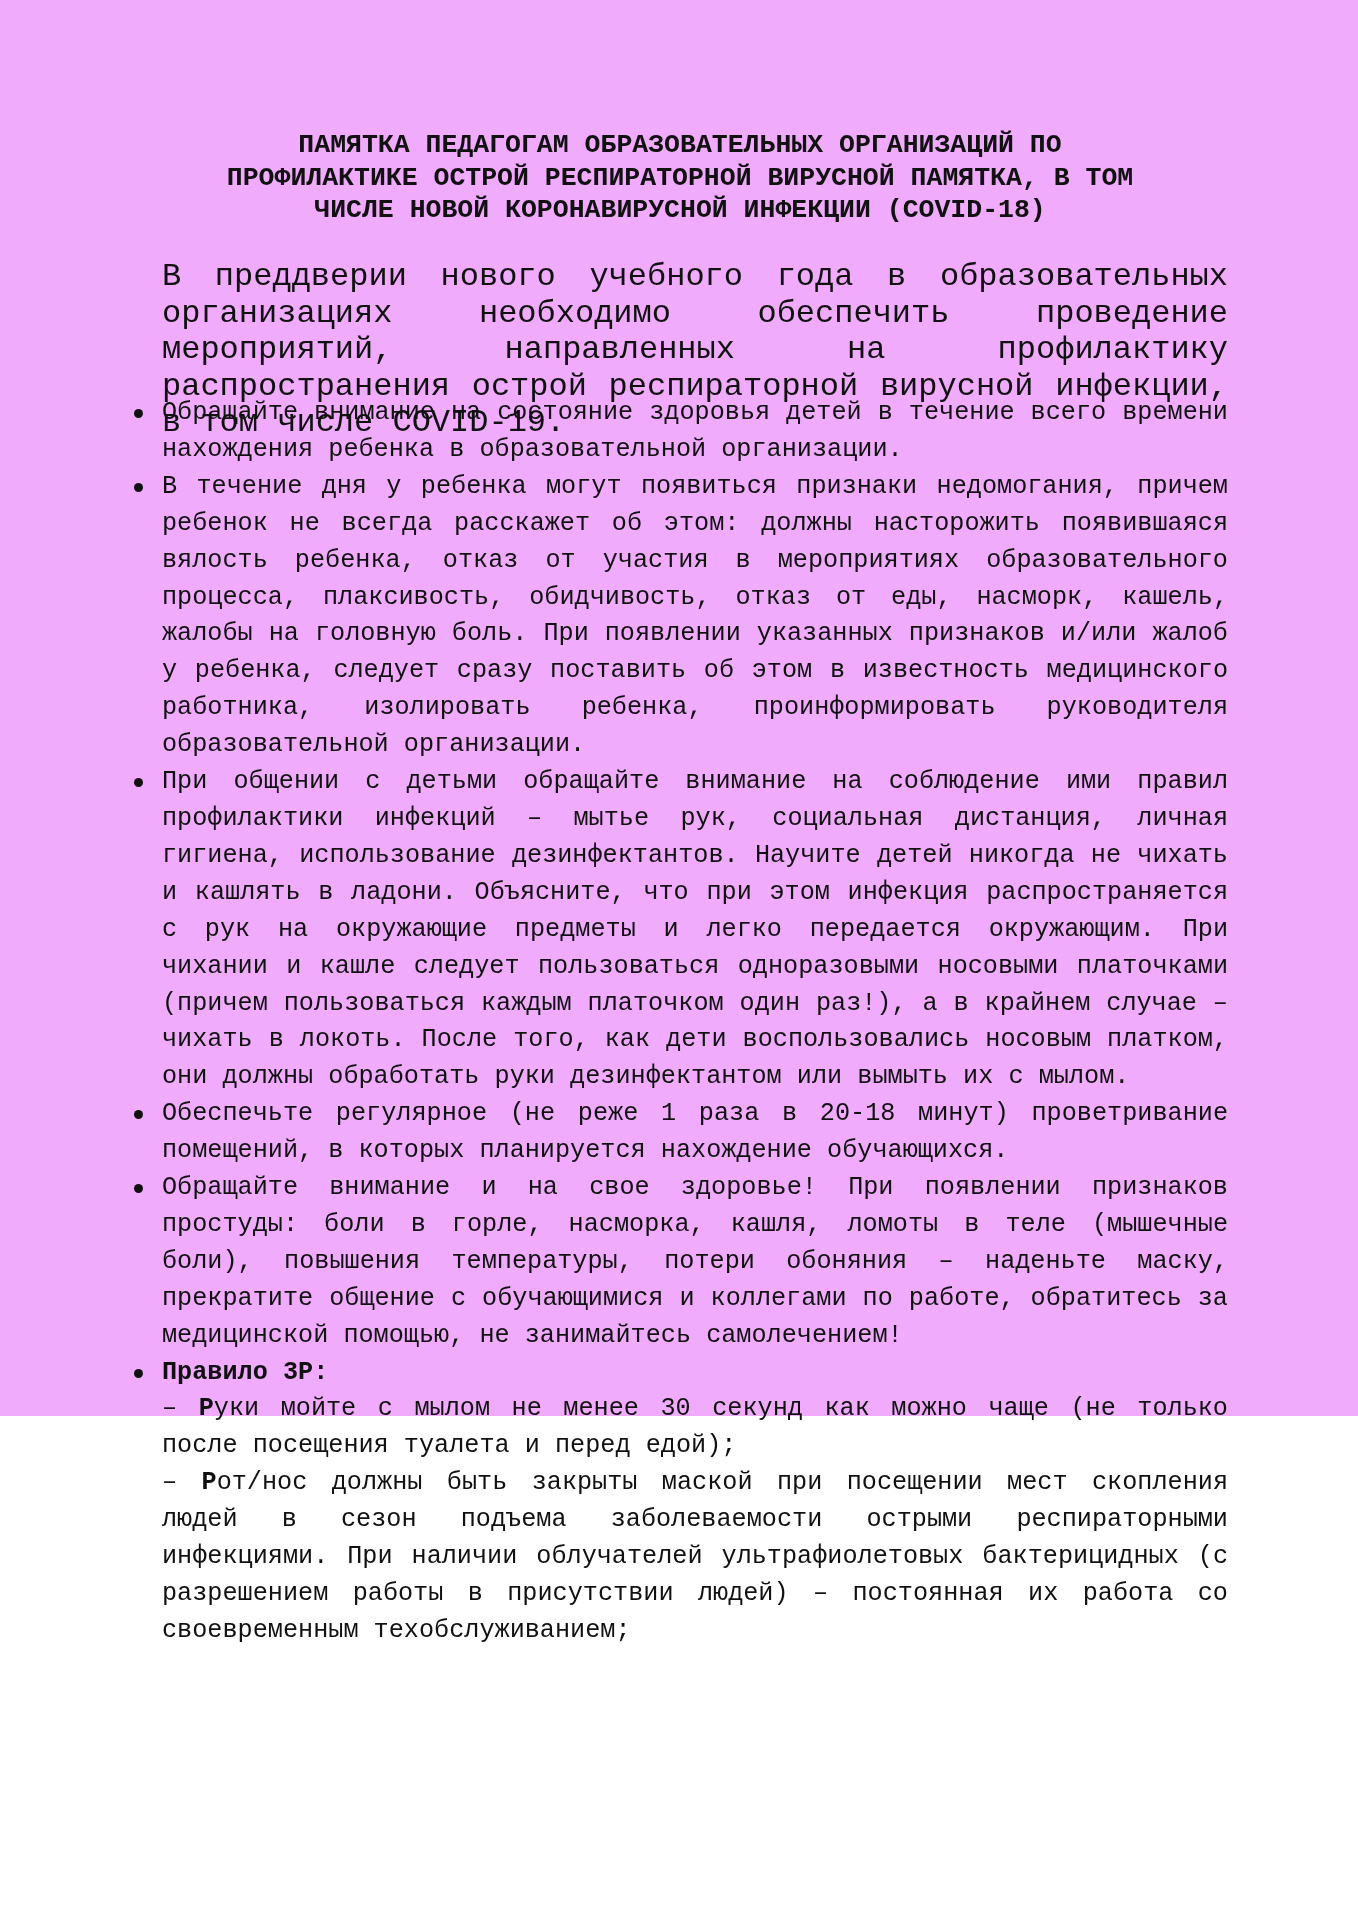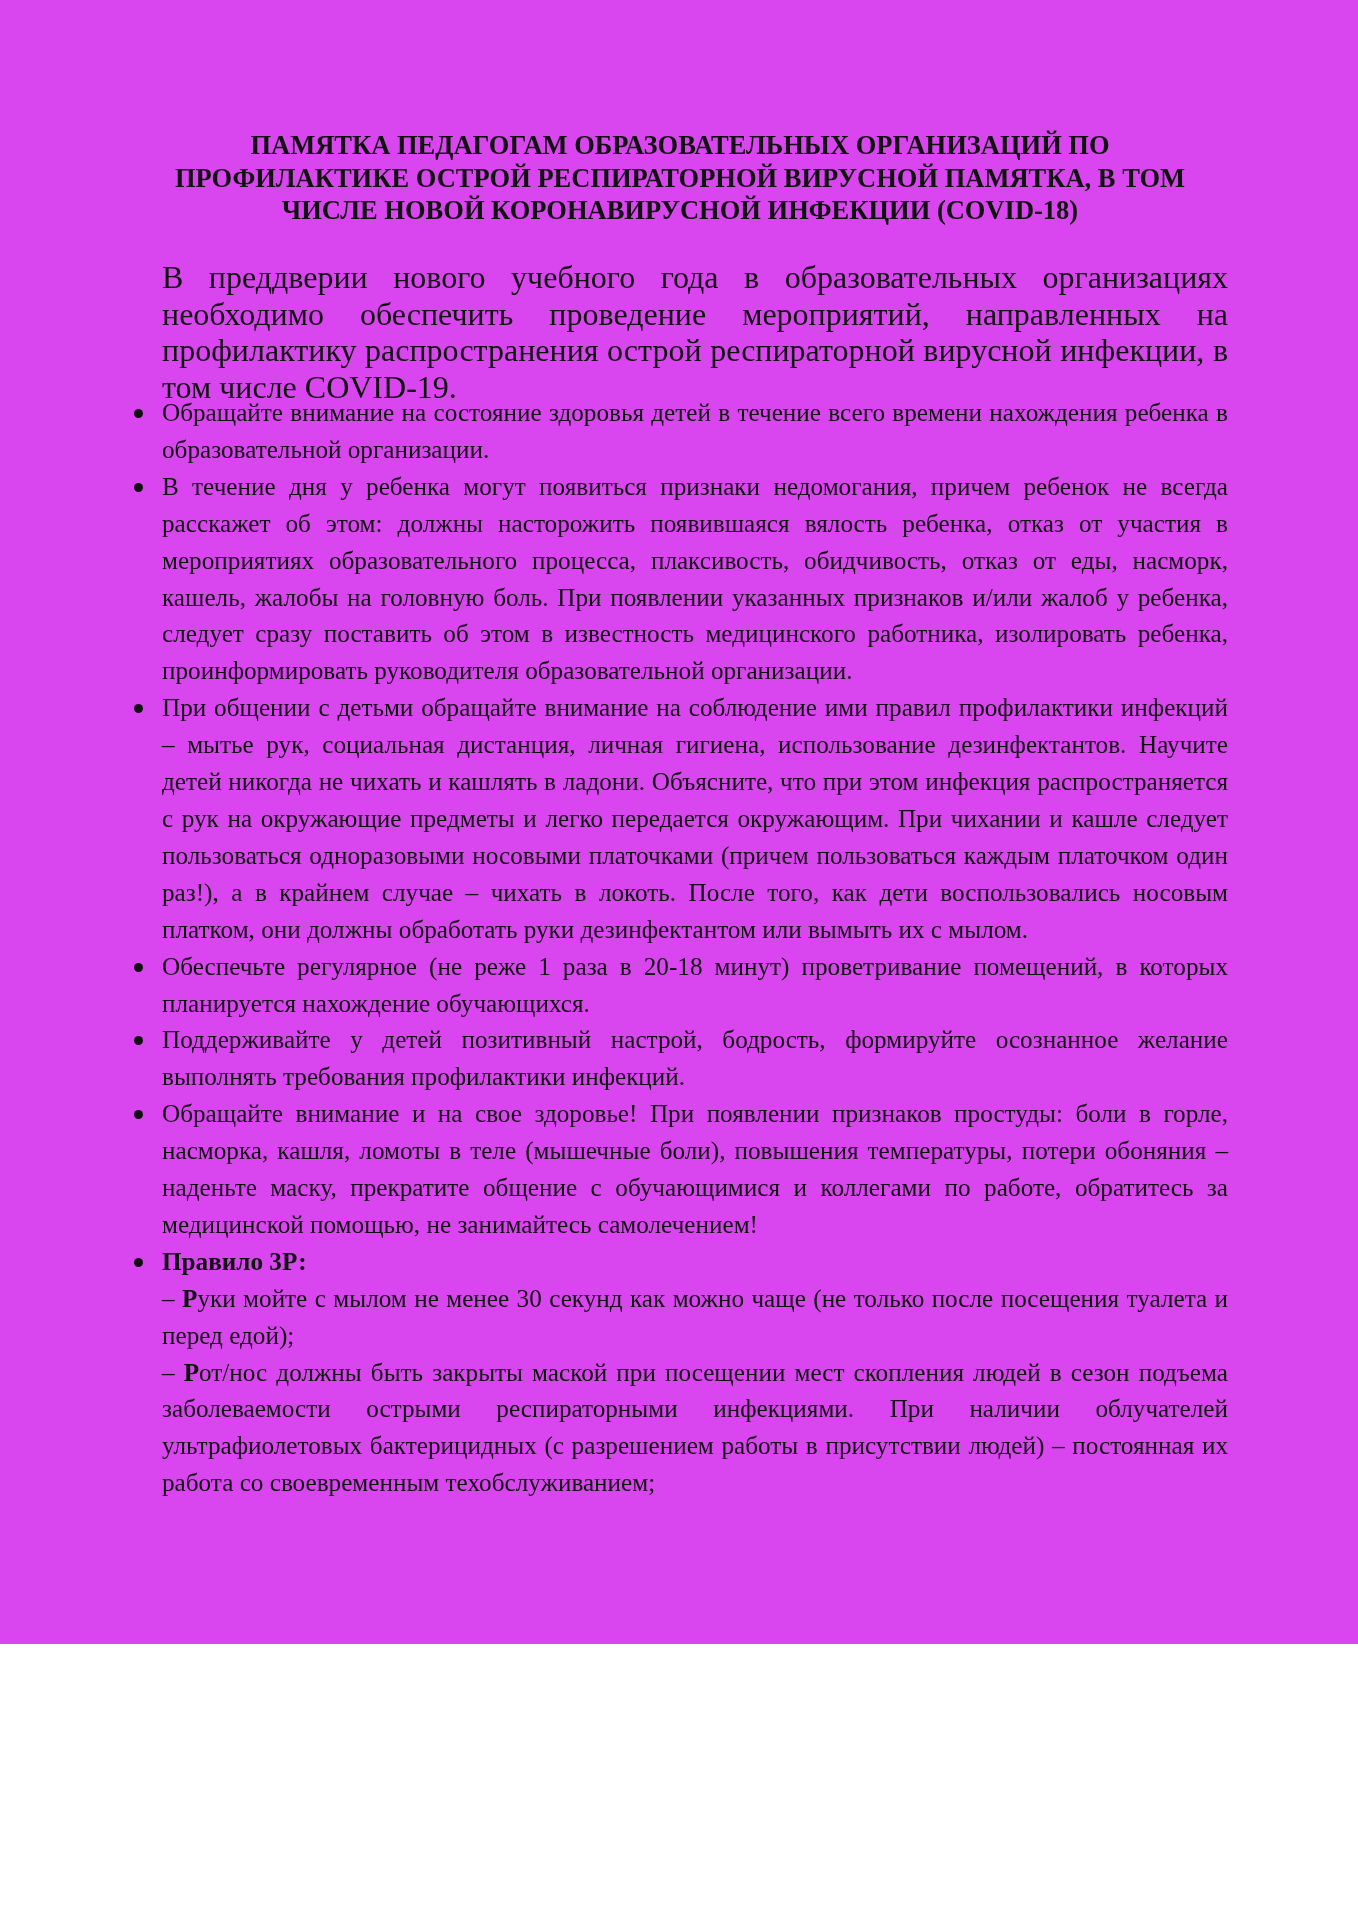--- a/index.html
+++ b/index.html
@@ -1,20 +1,20 @@
 <!DOCTYPE html>
 <html><head>
   <meta charset="utf-8">
   <style>
     html, body { margin: 0; padding: 0; background: #ffffff; }
     body {
       width: 1358px; height: 1920px; position: relative; overflow: hidden;
       font-family: "Liberation Serif", "DejaVu Serif", serif; color: #111111;
     }
-    .page { position: absolute; left: 0; top: 0; width: 1358px; height: 1644px; background: #d946ef; }
+    .page { position: absolute; left: 0; top: 0; width: 1358px; height: 1416px; background: #f0abfc; font-family: Liberation Mono, monospace; }
     .title {
       position: absolute; left: 130px; width: 1100px; top: 129px;
       text-align: center; font-weight: bold; font-size: 26.5px; line-height: 32.5px;
       color: #111;
     }
     .title .tline { display: block; white-space: nowrap; }
     .intro {
       position: absolute; left: 162px; width: 1066px; top: 259px;
       font-size: 32px; line-height: 36.6px; text-align: justify;
       text-indent: 0;
@@ -58,24 +58,20 @@
     <li>
       <span class="bullet"></span>
       <span class="txt">При общении с детьми обращайте внимание на соблюдение ими правил профилактики инфекций – мытье рук, социальная дистанция, личная гигиена, использование дезинфектантов. Научите детей никогда не чихать и кашлять в ладони. Объясните, что при этом инфекция распространяется с рук на окружающие предметы и легко передается окружающим. При чихании и кашле следует пользоваться одноразовыми носовыми платочками (причем пользоваться каждым платочком один раз!), а в крайнем случае – чихать в локоть. После того, как дети воспользовались носовым платком, они должны обработать руки дезинфектантом или вымыть их с мылом.</span>
     </li>
     <li>
       <span class="bullet"></span>
       <span class="txt">Обеспечьте регулярное (не реже 1 раза в 20-18 минут) проветривание помещений, в которых планируется нахождение обучающихся.</span>
     </li>
     <li>
       <span class="bullet"></span>
-      <span class="txt">Поддерживайте у детей позитивный настрой, бодрость, формируйте осознанное желание выполнять требования профилактики инфекций.</span>
-    </li>
-    <li>
-      <span class="bullet"></span>
       <span class="txt">Обращайте внимание и на свое здоровье! При появлении признаков простуды: боли в горле, насморка, кашля, ломоты в теле (мышечные боли), повышения температуры, потери обоняния – наденьте маску, прекратите общение с обучающимися и коллегами по работе, обратитесь за медицинской помощью, не занимайтесь самолечением!</span>
     </li>
     <li>
       <span class="bullet"></span>
       <span class="bold">Правило 3Р:</span>
       <span class="sub"><span>– </span><span class="bold">Р</span><span>уки мойте с мылом не менее 30 секунд как можно чаще (не только после посещения туалета и перед едой);</span></span>
       <span class="sub"><span>– </span><span class="bold">Р</span><span>от/нос должны быть закрыты маской при посещении мест скопления людей в сезон подъема заболеваемости острыми респираторными инфекциями. При наличии облучателей ультрафиолетовых бактерицидных (с разрешением работы в присутствии людей) – постоянная их работа со своевременным техобслуживанием;</span></span>
     </li>
   </ul>
 

